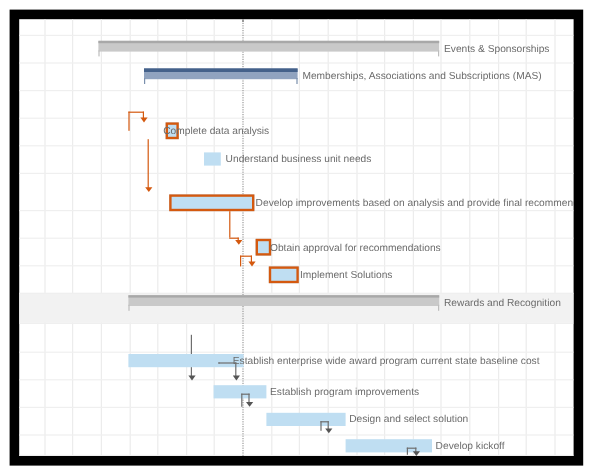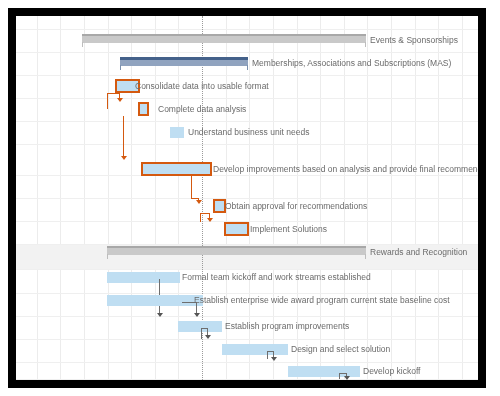--- a/index.html
+++ b/index.html
@@ -104,32 +104,28 @@
     <div class="row" style="top:14px">
       <div class="sum-gray" style="left:46px;width:284px"></div>
       <div class="label" style="left:334px">Events &amp; Sponsorships</div>
     </div>
 
     <div class="row" style="top:37px">
       <div class="sum-navy" style="left:84px;width:128px"></div>
       <div class="label" style="left:216px">Memberships, Associations and Subscriptions (MAS)</div>
     </div>
 
-    <div class="row" style="top:60px">
-      <div class="bar-crit" style="left:79px;width:25px"></div>
-      <div class="label" style="left:99px">Consolidate data into usable format</div>
-    </div>
     <div class="lk" style="left:91px;top:77px;width:1px;height:16px"></div>
     <div class="lk" style="left:91px;top:77px;width:13px;height:1px"></div>
     <div class="lk" style="left:103px;top:77px;width:1px;height:6px"></div>
     <div class="arw arw-o" style="left:101px;top:82px"></div>
 
     <div class="row" style="top:83px">
       <div class="bar-crit" style="left:102px;width:11px"></div>
-      <div class="label" style="left:122px">Complete data analysis</div>
+      <div class="label" style="left:100px">Complete data analysis</div>
     </div>
     <div class="lk" style="left:107px;top:100px;width:1px;height:42px"></div>
     <div class="arw arw-o" style="left:105px;top:140px"></div>
 
     <div class="row" style="top:106px">
       <div class="bar" style="left:134px;width:14px"></div>
       <div class="label" style="left:152px">Understand business unit needs</div>
     </div>
 
     <div class="row" style="top:143px">
@@ -153,24 +149,20 @@
     <div class="row" style="top:226px">
       <div class="sum-gray" style="left:71px;width:259px"></div>
       <div class="label" style="left:334px">Rewards and Recognition</div>
     </div>
 
     <div class="row" style="top:203px">
       <div class="bar-crit" style="left:188px;width:25px"></div>
       <div class="label" style="left:214px">Implement Solutions</div>
     </div>
 
-    <div class="row" style="top:251px">
-      <div class="bar" style="left:71px;width:73px"></div>
-      <div class="label" style="left:146px">Formal team kickoff and work streams established</div>
-    </div>
     <div class="lk-g" style="left:143px;top:263px;width:1px;height:36px"></div>
     <div class="arw arw-g" style="left:141px;top:297px"></div>
 
     <div class="row" style="top:274px">
       <div class="bar" style="left:71px;width:96px"></div>
       <div class="label" style="left:158px">Establish enterprise wide award program current state baseline cost</div>
     </div>
     <div class="lk-g" style="left:166px;top:286px;width:1px;height:1px"></div>
     <div class="lk-g" style="left:166px;top:286px;width:15px;height:1px"></div>
     <div class="lk-g" style="left:180px;top:286px;width:1px;height:13px"></div>

